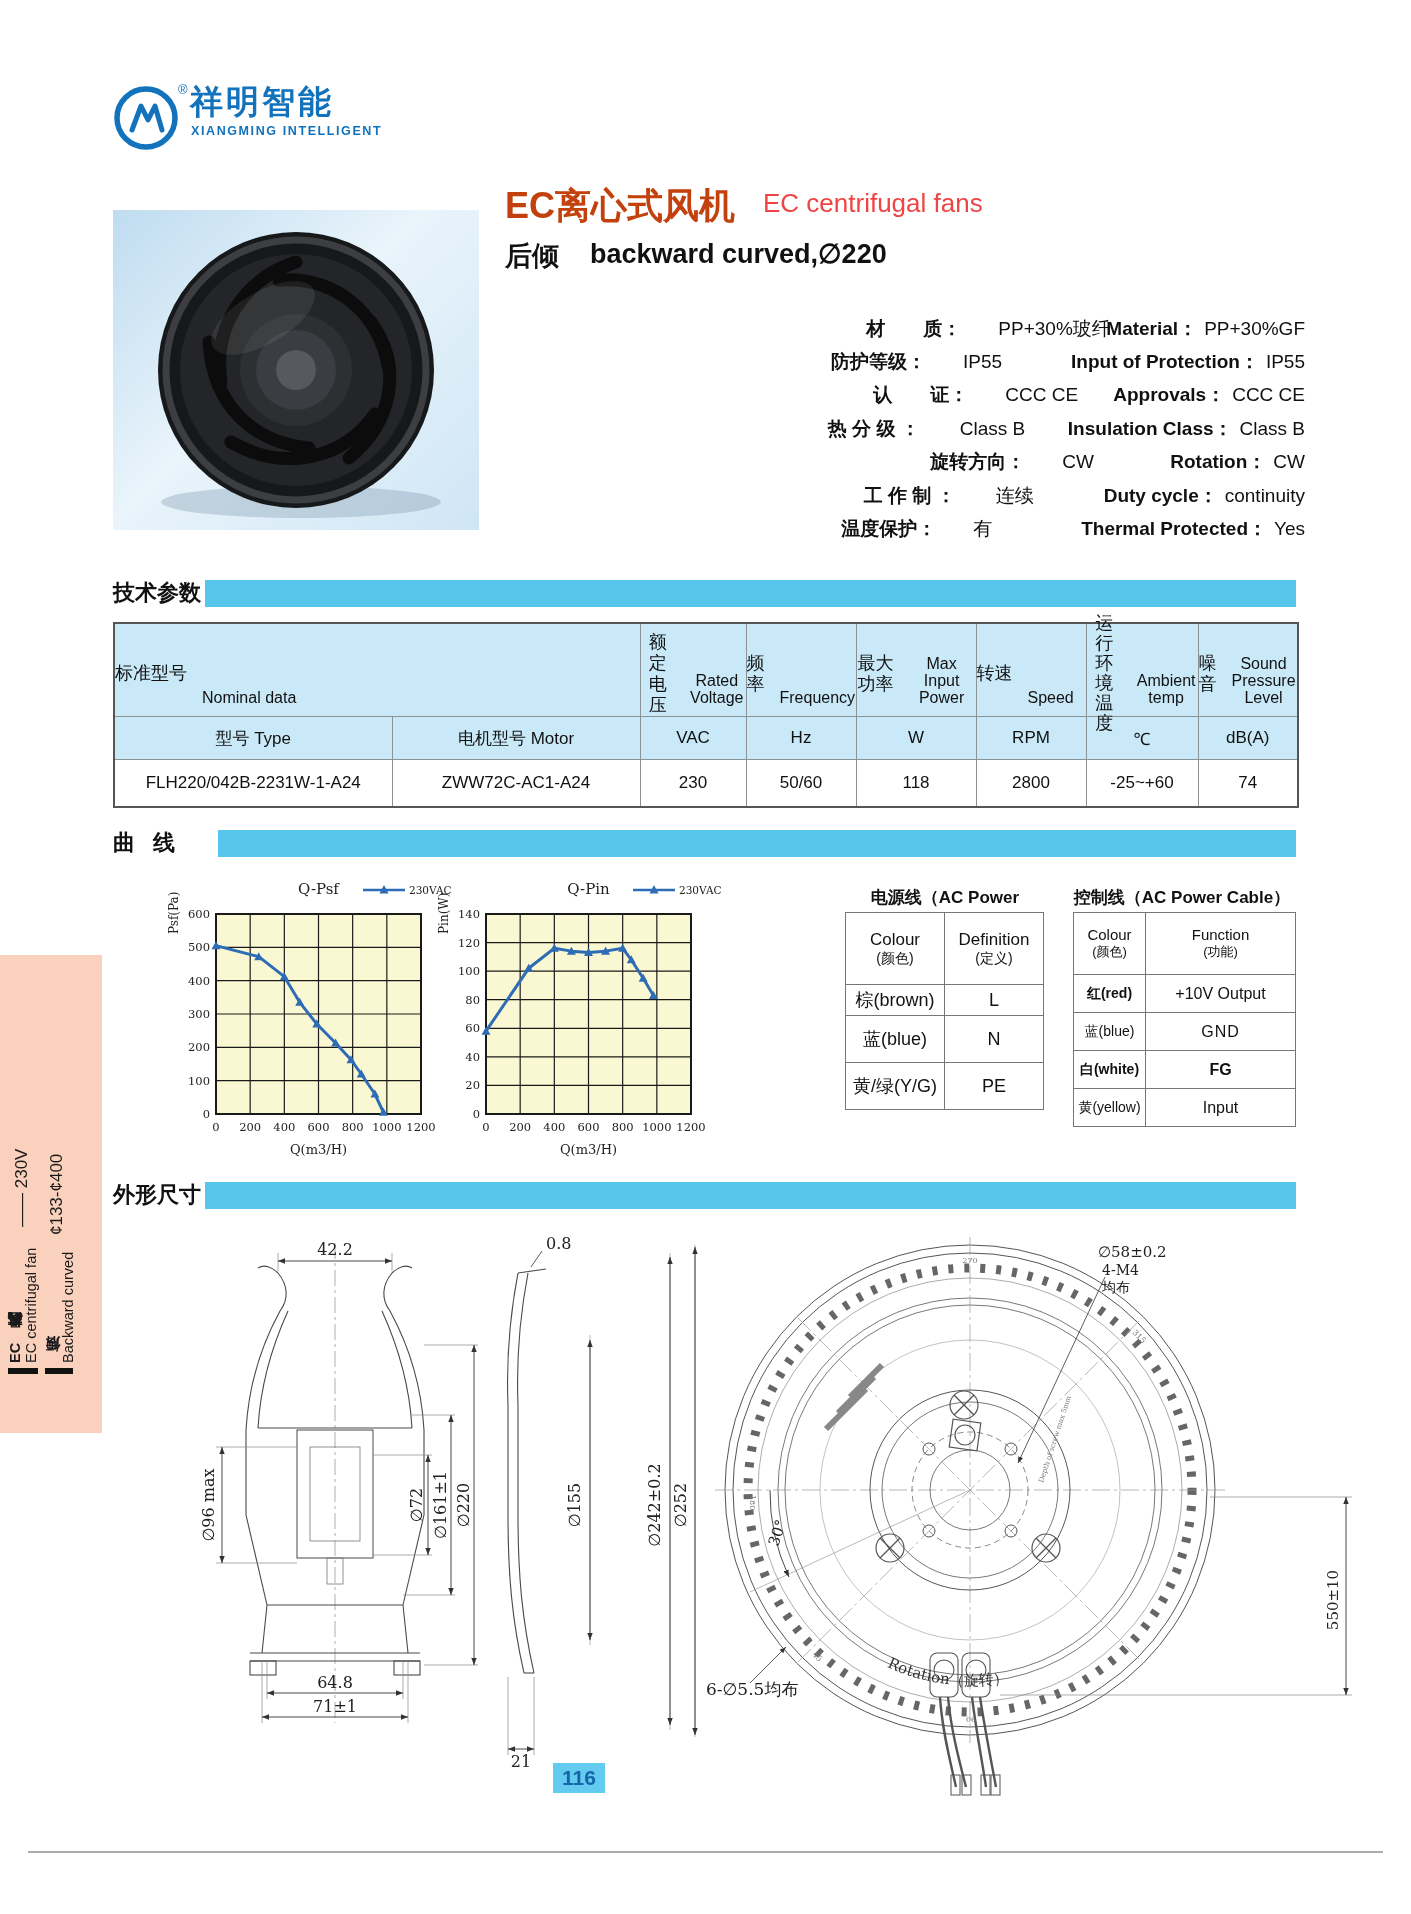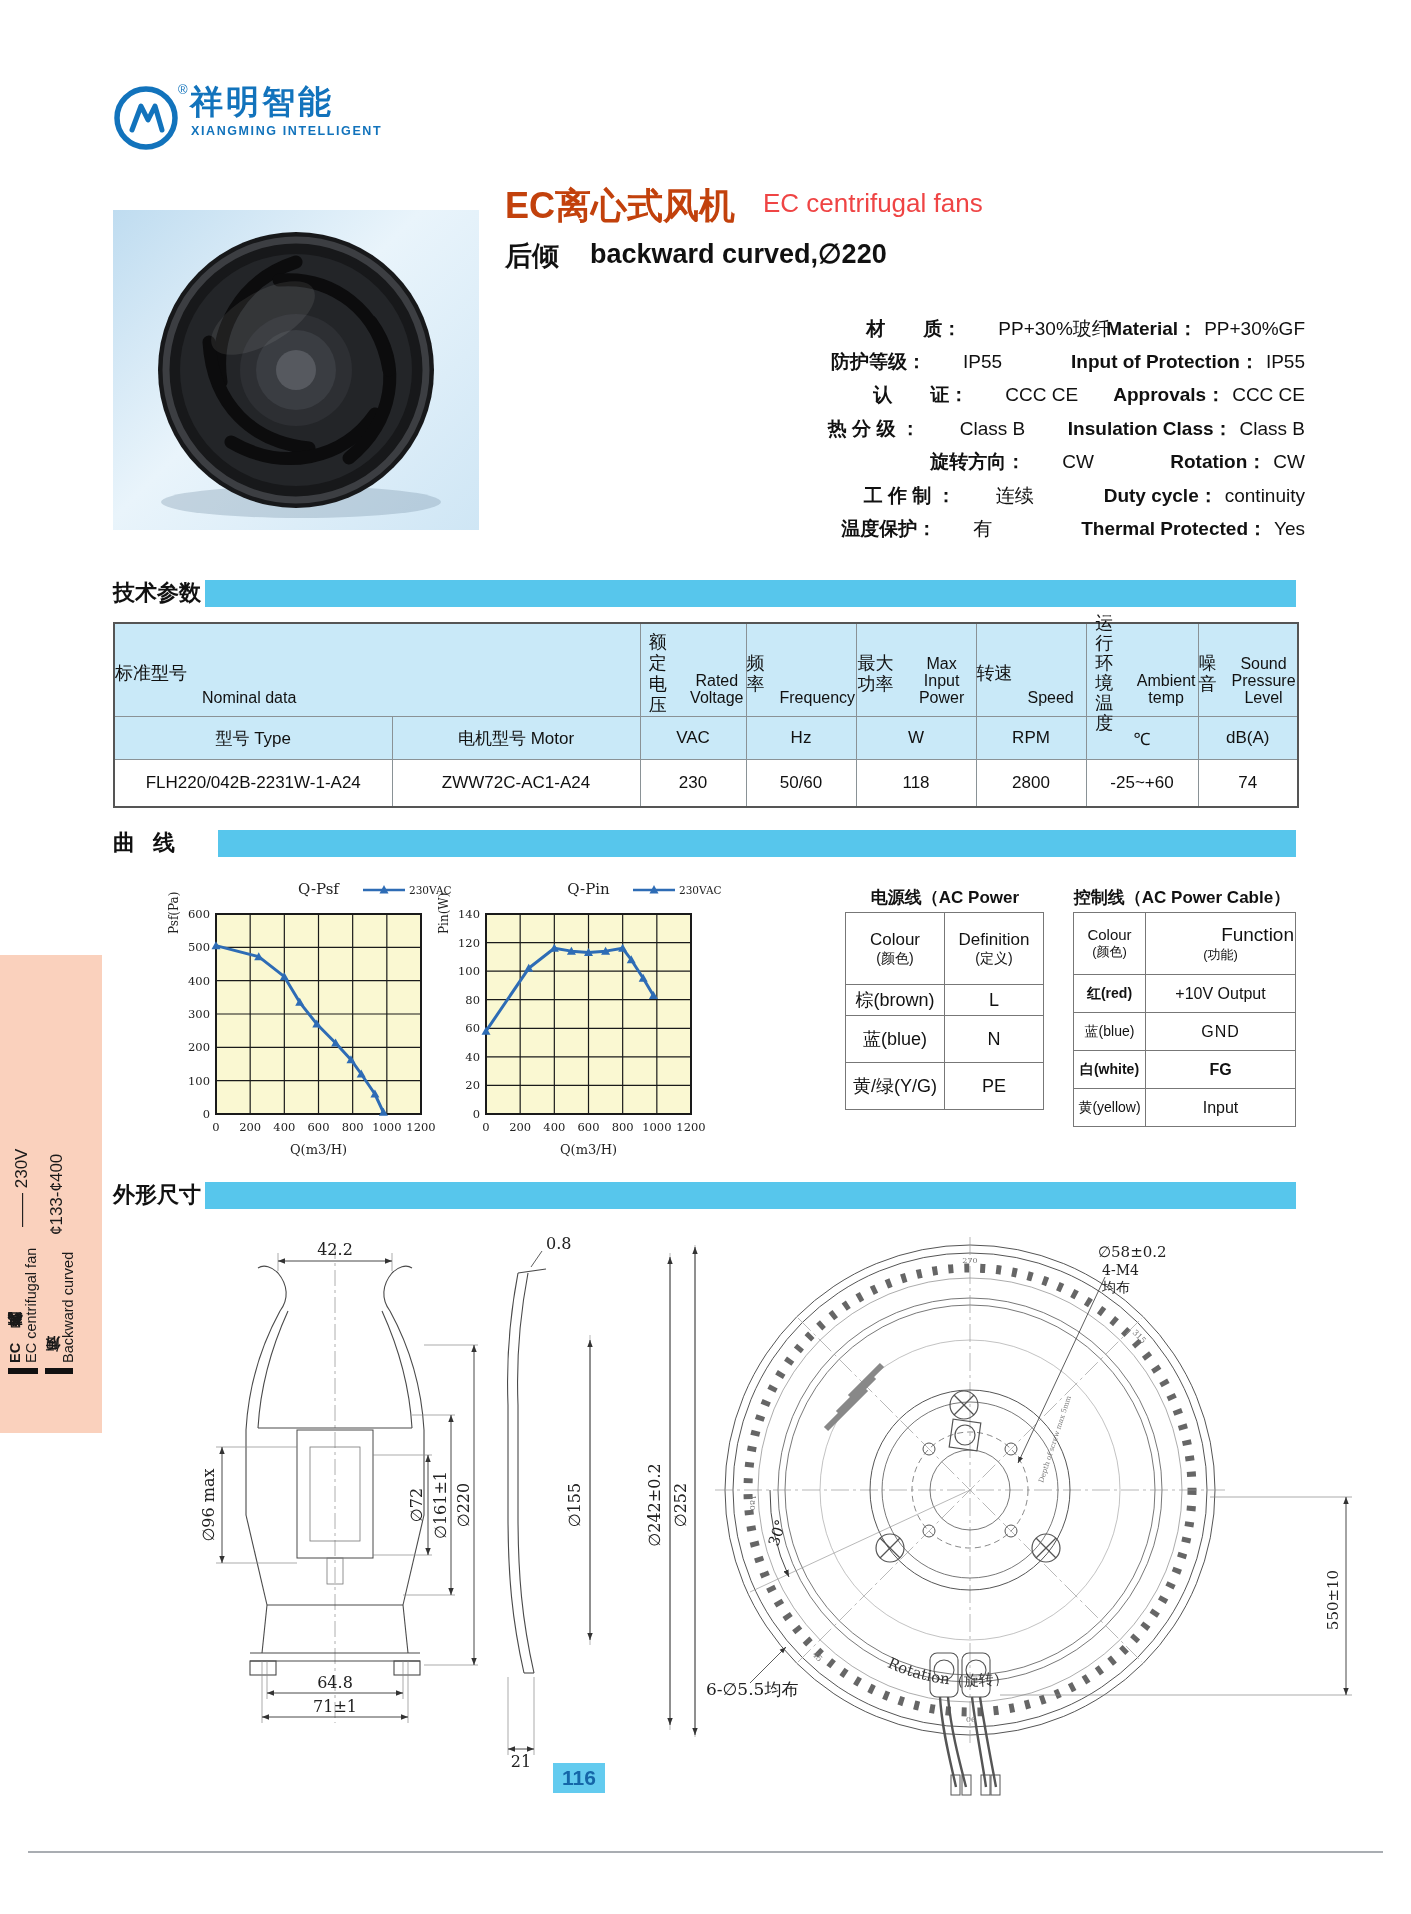--- a/index.html
+++ b/index.html
@@ -389,21 +389,21 @@
           <col style="width:72px">
           <col style="width:150px">
         </colgroup>
       <tbody>
           <tr style="height:62px;">
         <td>
               <div class="cab-h1" style="font-size:15px;">Colour</div>
               <div class="cab-h2" style="font-size:13px;">(颜色)</div>
             </td>
         <td>
-              <div class="cab-h1" style="font-size:19px;text-align:right;">Function</div>
+              <div class="cab-h1" style="font-size:15px;">Function</div>
               <div class="cab-h2" style="font-size:13px;">(功能)</div>
             </td>
       </tr>
       <tr style="height:38px;">
         <td style="font-size:14px;font-weight:bold;">红(red)</td>
         <td style="font-size:16px;">+10V Output</td>
       </tr>
       <tr style="height:38px;">
         <td style="font-size:14px;">蓝(blue)</td>
         <td style="font-size:16px;letter-spacing:1px;">GND</td>

